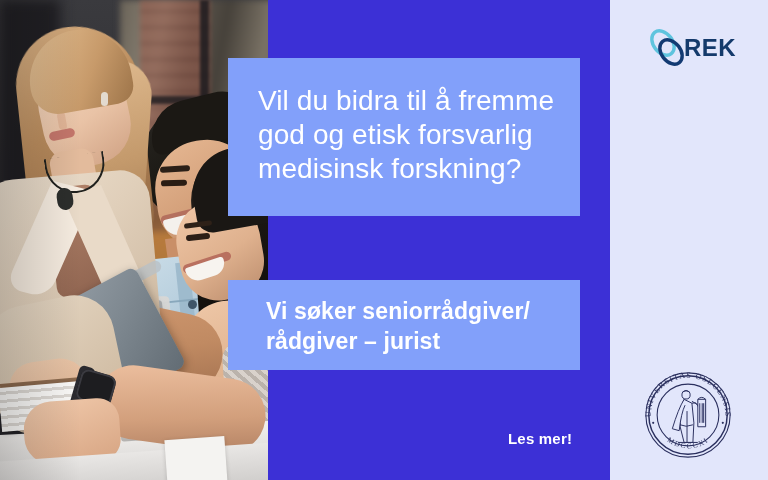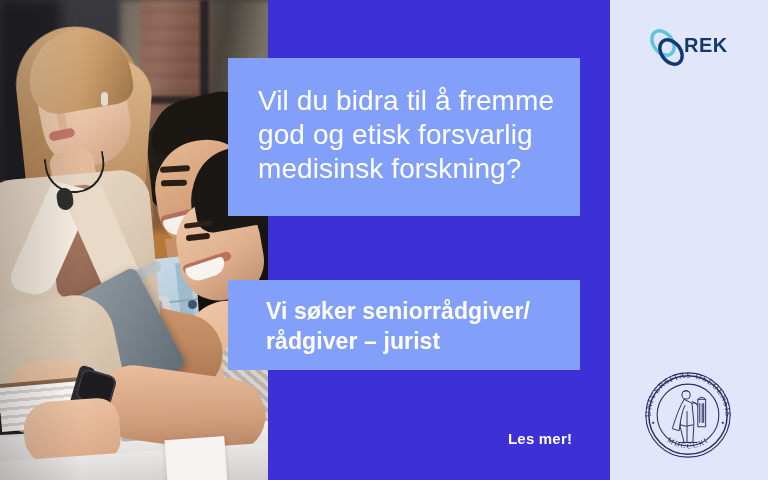--- a/index.html
+++ b/index.html
@@ -361,21 +361,21 @@
   }
 
   
   #rek-logo {
     position:absolute; left:646px; top:26px;
     width:92px; height:44px;
   }
   #rek-mark { position:absolute; left:0; top:0; width:44px; height:44px; }
   #rek-word {
     position:absolute; left:38px; top:8px;
-    font-size:20px; font-weight:bold; letter-spacing:.5px;
+    font-size:24px; font-weight:bold; letter-spacing:.5px;
     color:#143A6B; font-family:"Liberation Sans", sans-serif;
   }
 
   
   #uio-seal {
     position:absolute; left:639px; top:366px;
     width:98px; height:98px;
   }
 
   

